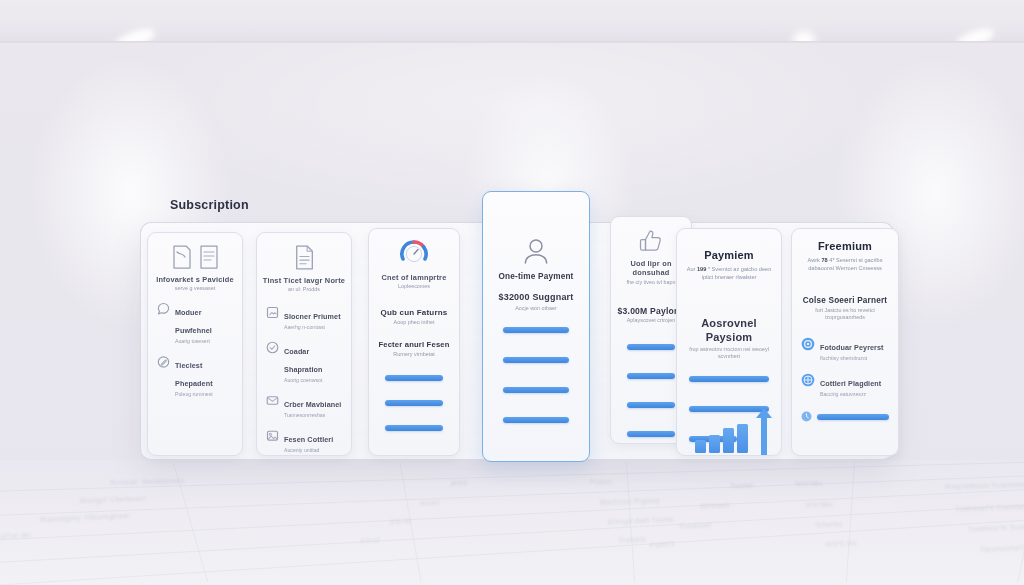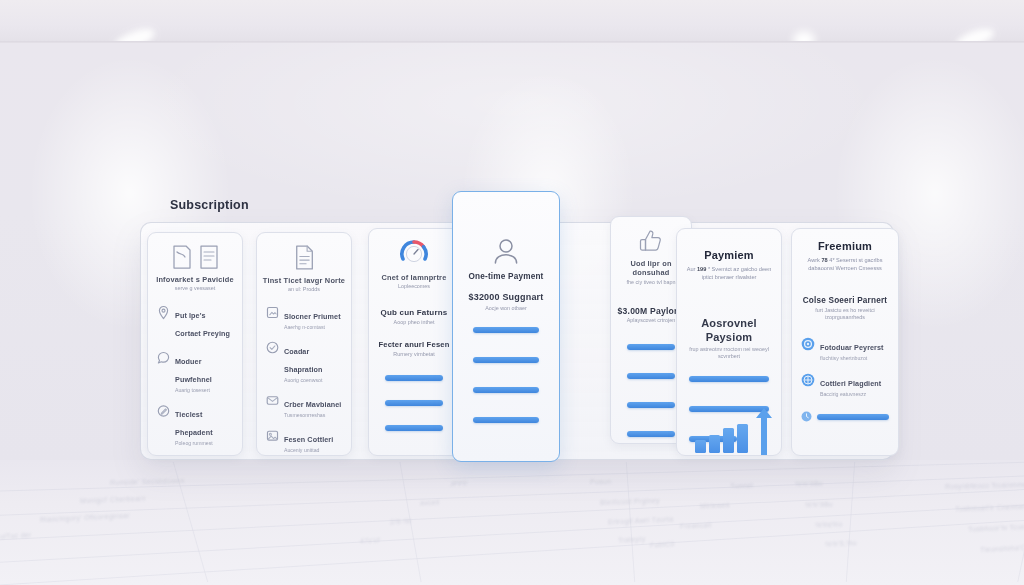--- a/index.html
+++ b/index.html
@@ -206,32 +206,20 @@
           <path class="ln" d="M6 8c3 3 6 1 8 5"></path>
       </svg>
       <svg width="22" height="26" viewBox="0 0 22 26">
         <path class="ln" d="M3 2h16v22H3z"></path>
           <path class="ln2" d="M6 8h10M6 12h10M6 16h7"></path>
       </svg>
     </div>
     <div class="ttl" style="margin-top:5px;">Infovarket s Pavicide</div>
     <div class="sub">serve g vessaset</div>
 
-    <div class="row" style="margin-top:12px;">
-      <span class="ricon">
-        <svg width="13" height="15" viewBox="0 0 14 16">
-            <path class="ln" d="M7 1.5a4.4 4.4 0 0 1 4.4 4.4C11.4 9.2 7 14.5 7 14.5S2.6 9.2 2.6 5.9A4.4 4.4 0 0 1 7 1.5z"></path>
-            <circle class="ln" cx="7" cy="6" r="1.6"></circle>
-          </svg>
-      </span>
-      <span class="rtxt">
-        <span class="rname">Put lpe's Cortaet Preying</span>
-        <div class="rdesc"></div>
-      </span>
-    </div>
 
     <div class="row" style="margin-top:9px;">
       <span class="ricon">
         <svg width="13" height="14" viewBox="0 0 14 15">
             <path class="ln" d="M12.5 6.8c0 2.9-2.5 5.2-5.5 5.2-.8 0-1.6-.2-2.3-.5L1.5 12.8l1.2-2.7A5 5 0 0 1 1.5 6.8C1.5 3.9 4 1.6 7 1.6s5.5 2.3 5.5 5.2z"></path>
           </svg>
       </span>
       <span class="rtxt">
         <span class="rname">Moduer Puwfehnel</span>
         <div class="rdesc">Auarig tosesert</div>
@@ -349,21 +337,21 @@
         <div class="bar"></div>
       </div>
     <div class="bar-wrap" style="margin-top:19px;">
         <div class="bar"></div>
       </div>
     <div class="bar-wrap" style="margin-top:19px;">
         <div class="bar"></div>
       </div>
   </div>
 
-  <div class="card featured" style="left:452px;top:191px;width:108px;height:271px;">
+  <div class="card featured" style="left:482px;top:191px;width:108px;height:271px;">
     <div class="icon-wrap" style="margin-top:45px;">
       <svg width="28" height="30" viewBox="0 0 28 30">
         <circle cx="14" cy="9" r="6" fill="none" stroke="#8a8fa3" stroke-width="1.5"></circle>
         <path d="M3.4 26c0-5.4 4.8-8.2 10.6-8.2S24.6 20.6 24.6 26" fill="none" stroke="#8a8fa3" stroke-width="1.5" stroke-linecap="round"></path>
       </svg>
     </div>
     <div class="ttl dark" style="margin-top:5px;font-size:8.2px;">One-time Payment</div>
 
     <div class="ttl dark" style="margin-top:10px;font-size:9px;">$32000 Suggnart</div>
     <div class="sub">Aocje won otbaer</div>

